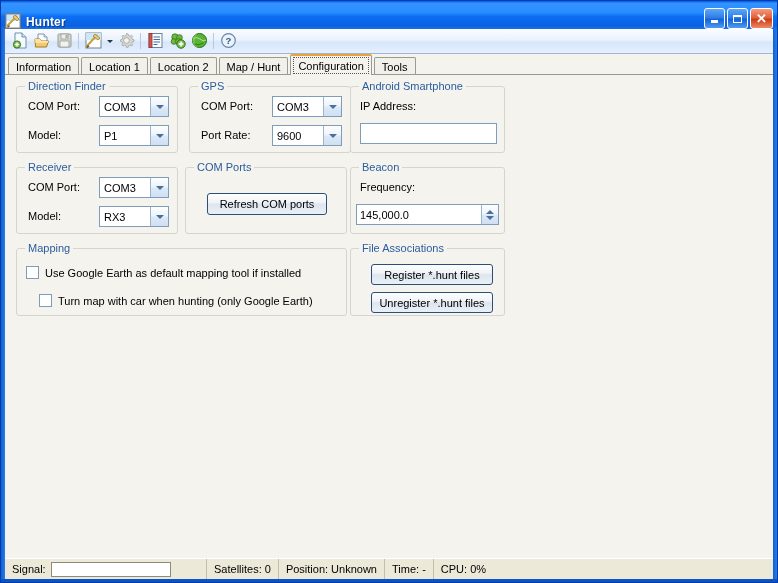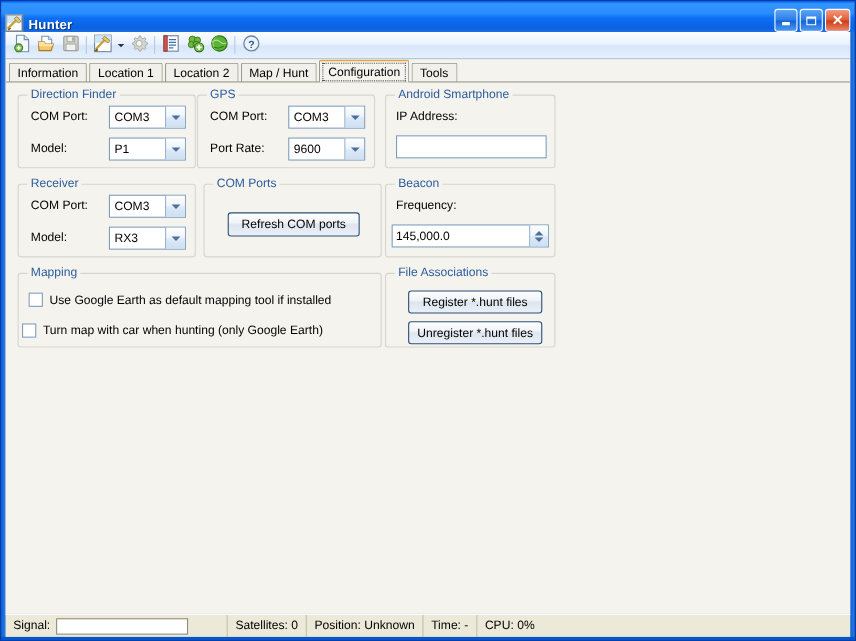--- a/index.html
+++ b/index.html
@@ -586,21 +586,21 @@
         </div>
         <span class="lbl" style="left:11px; top:42px;">Model:</span>
         <div class="combo" style="left:82px; top:38px; width:70px;">
           <span class="c-val">P1</span>
           <span class="c-btn">
               <i></i>
             </span>
         </div>
       </div>
 
-      <div class="group" style="left:174px; top:11px; width:162px; height:67px;">
+      <div class="group" style="left:184px; top:11px; width:162px; height:67px;">
         <span class="g-title">GPS</span>
         <span class="lbl" style="left:11px; top:13px;">COM Port:</span>
         <div class="combo" style="left:82px; top:9px; width:70px;">
           <span class="c-val">COM3</span>
           <span class="c-btn">
               <i></i>
             </span>
         </div>
         <span class="lbl" style="left:11px; top:42px;">Port Rate:</span>
         <div class="combo" style="left:82px; top:38px; width:70px;">
@@ -651,21 +651,21 @@
           </span>
         </div>
       </div>
 
       <div class="group" style="left:11px; top:173px; width:331px; height:68px;">
         <span class="g-title">Mapping</span>
         <div class="chk" style="left:9px; top:17px;">
           <span class="box"></span>
           <span>Use Google Earth as default mapping tool if installed</span>
         </div>
-        <div class="chk" style="left:3px; top:45px;text-align:center;">
+        <div class="chk" style="left:22px; top:45px;text-align:center;">
           <span class="box"></span>
           <span>Turn map with car when hunting (only Google Earth)</span>
         </div>
       </div>
 
       <div class="group" style="left:345px; top:173px; width:155px; height:68px;">
         <span class="g-title">File Associations</span>
         <div class="btn" style="left:20px; top:15px; width:122px; height:21px;">Register *.hunt files</div>
         <div class="btn" style="left:20px; top:43px; width:122px; height:21px;">Unregister *.hunt files</div>
       </div>

